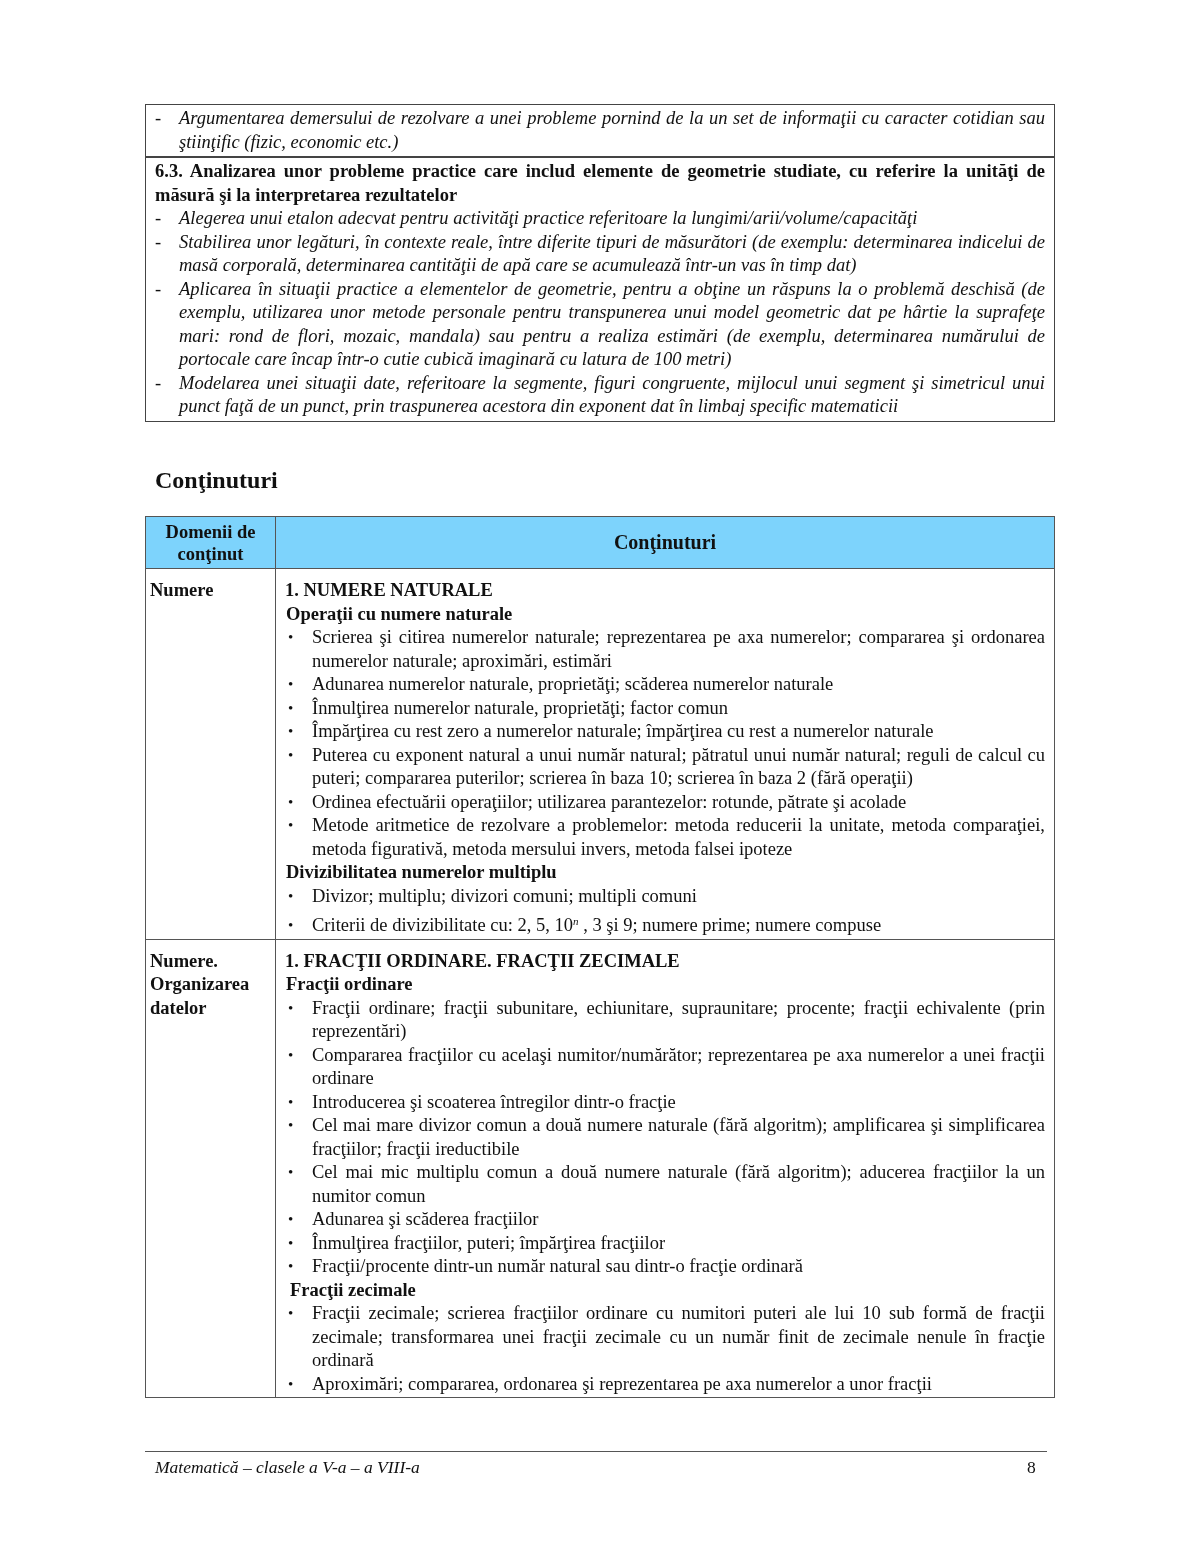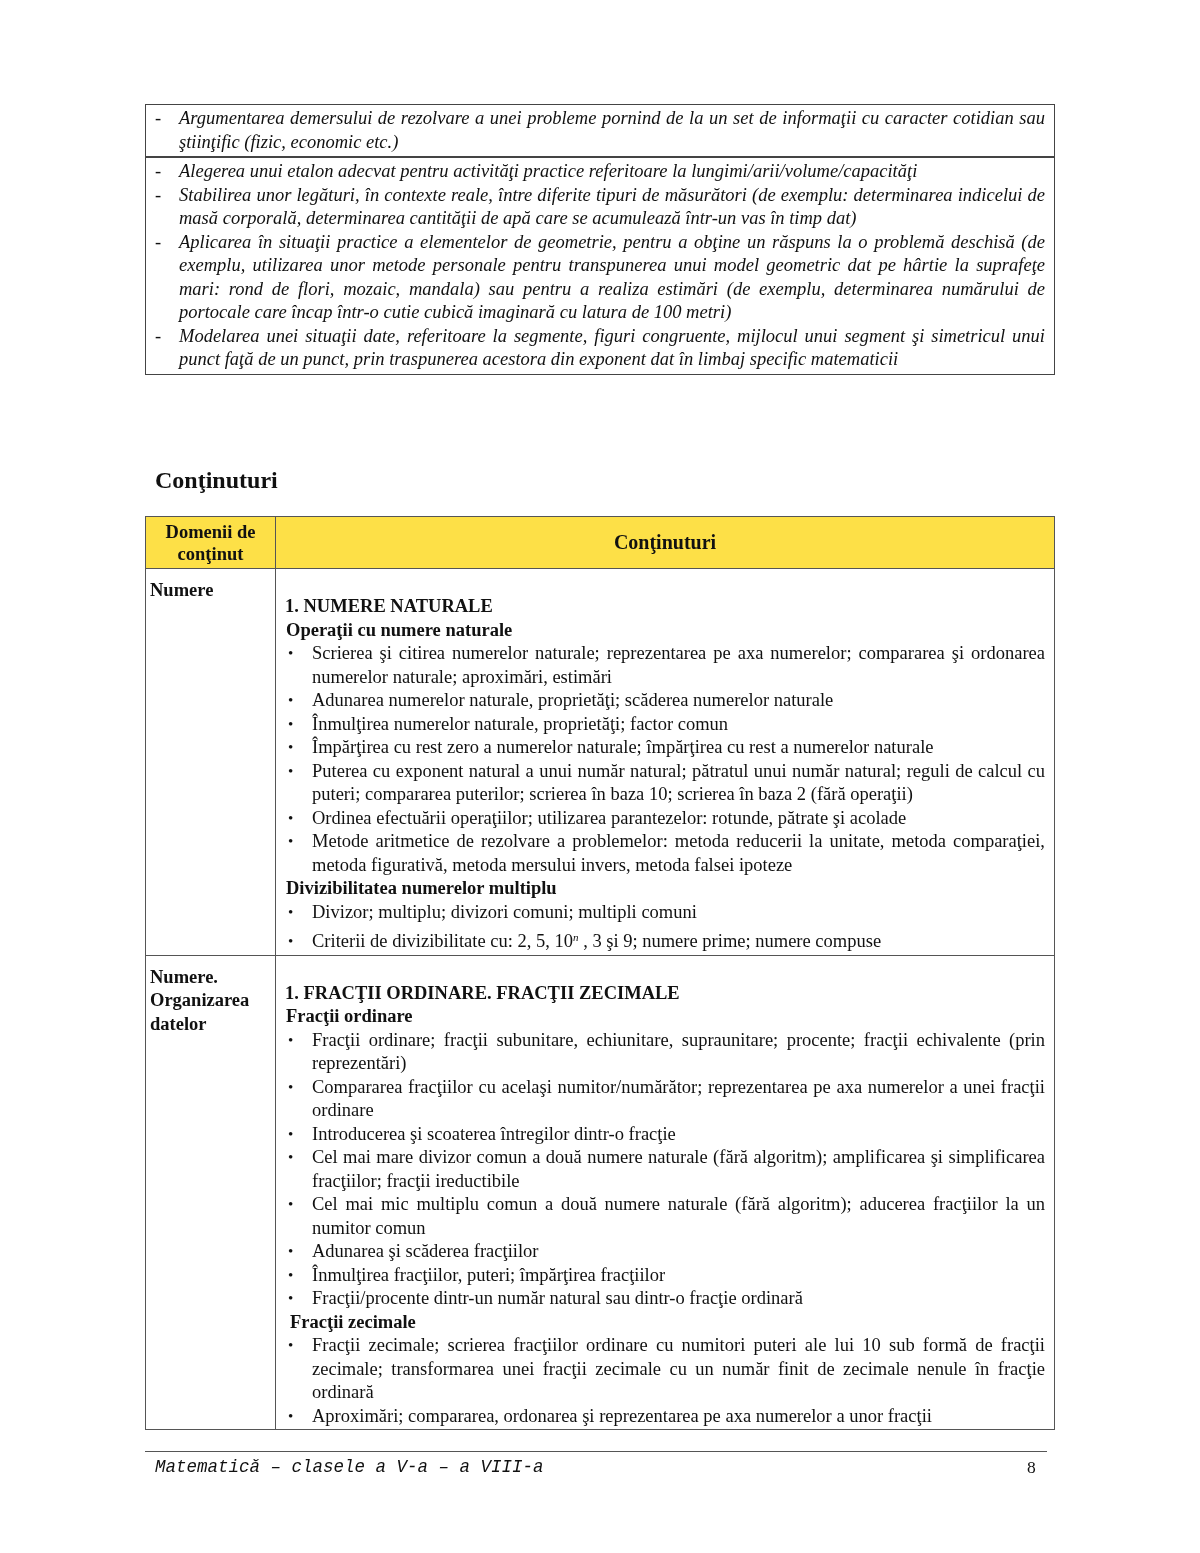--- a/index.html
+++ b/index.html
@@ -11,50 +11,51 @@
     .top-cell + .top-cell { border-top: 2px solid #444; }
     .dash-item { display: flex; text-align: justify; font-style: italic; }
     .dash-item .dash { width: 24px; flex: 0 0 24px; font-style: normal; }
     .dash-item .txt { flex: 1; }
     .comp-heading { font-weight: bold; text-align: justify; }
 
     .section-title { position: absolute; left: 155px; top: 465px; font-weight: bold; font-size: 24px; line-height: 30px; }
 
     .content-table { position: absolute; left: 145px; top: 516px; width: 910px; border-collapse: collapse; border: 1.5px solid #444; }
     .content-table th, .content-table td { border: 1.5px solid #555; vertical-align: top; }
-    .content-table th { background: #fde047; font-weight: bold; text-align: center; vertical-align: middle; }
+    .content-table th { background: #7dd3fc; font-weight: bold; text-align: center; vertical-align: middle; }
     .col-domain { width: 130px; }
     .th-domain { height: 52px; line-height: 22px; padding: 2px 4px; }
     .th-content { font-size: 20px; }
     .td-domain { text-align: left; font-weight: bold; padding: 10px 4px 0 4px; line-height: 23.5px; }
-    .td-content { padding: 26px 9px 1px 9px; }
+    .td-content { padding: 10px 9px 1px 9px; }
     .unit-title { font-weight: bold; }
     .sub-heading { font-weight: bold; padding-left: 1px; }
     ul.bullets { list-style: none; }
     ul.bullets li { display: flex; text-align: justify; }
     ul.bullets li .bul { flex: 0 0 27px; width: 27px; padding-left: 3px; font-size: 15px; }
     ul.bullets li .txt { flex: 1; }
     .gap-item { margin-top: 6px; }
     sup { font-size: 11px; font-style: italic; vertical-align: 6px; line-height: 0; }
 
     .footer-rule { position: absolute; left: 145px; top: 1451px; width: 902px; height: 0; border-top: 1.5px solid #555; }
-    .footer-left { position: absolute; left: 155px; top: 1456px; font-style: italic; font-size: 17.5px; font-family: Liberation Mono, monospace; }
+    .footer-left { position: absolute; left: 155px; top: 1456px; font-style: italic; font-size: 17.5px; }
     .footer-right { position: absolute; left: 1027px; top: 1456px; font-size: 17.5px; }
   </style>
 </head>
 <body>
 
 <div class="top-table">
   <div class="top-cell">
     <div class="dash-item">
       <span class="dash">-</span>
       <span class="txt">Argumentarea demersului de rezolvare a unei probleme pornind de la un set de informaţii cu caracter cotidian sau ştiinţific (fizic, economic etc.)</span>
     </div>
   </div>
   <div class="top-cell">
+    <div class="comp-heading">6.3. Analizarea unor probleme practice care includ elemente de geometrie studiate, cu referire la unităţi de măsură şi la interpretarea rezultatelor</div>
     <div class="dash-item">
       <span class="dash">-</span>
       <span class="txt">Alegerea unui etalon adecvat pentru activităţi practice referitoare la lungimi/arii/volume/capacităţi</span>
     </div>
     <div class="dash-item">
       <span class="dash">-</span>
       <span class="txt">Stabilirea unor legături, în contexte reale, între diferite tipuri de măsurători (de exemplu: determinarea indicelui de masă corporală, determinarea cantităţii de apă care se acumulează într-un vas în timp dat)</span>
     </div>
     <div class="dash-item">
       <span class="dash">-</span>

